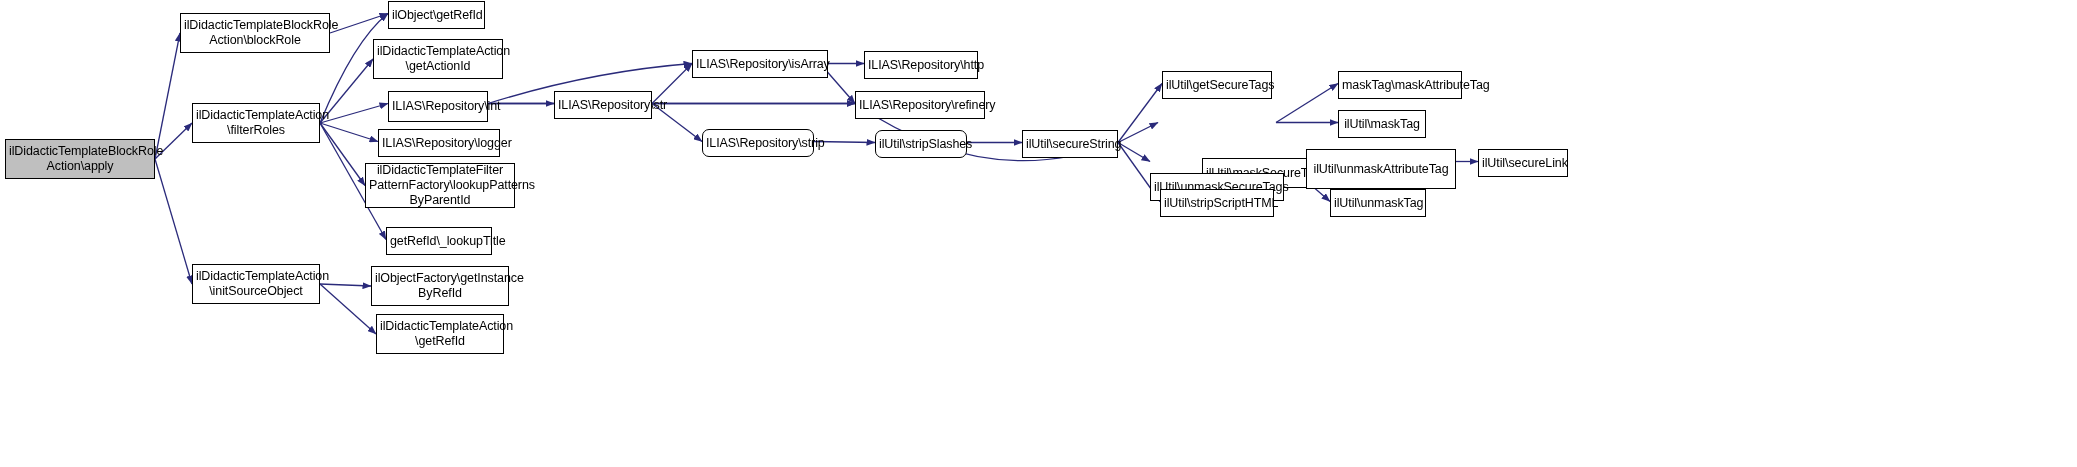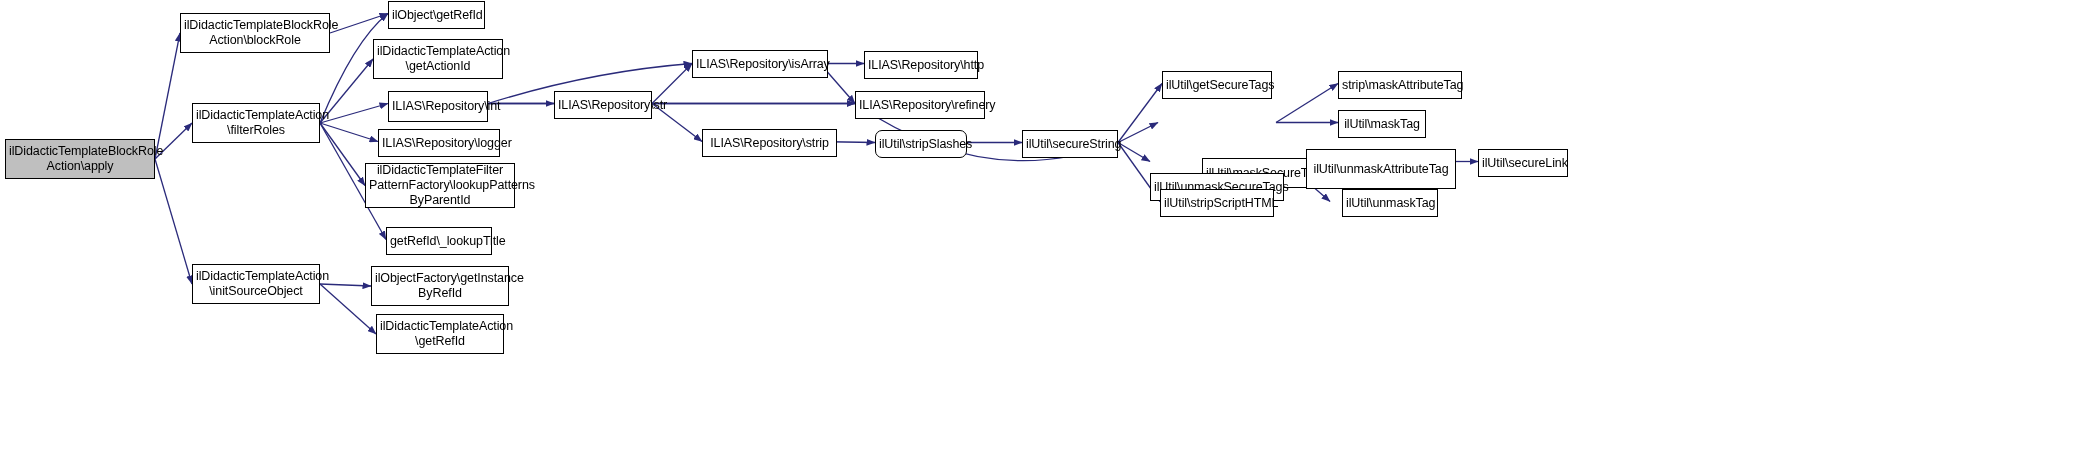--- a/index.html
+++ b/index.html
@@ -111,28 +111,28 @@
       <div class="node" style="left: 365px; top: 163px; width: 150px; height: 45px;"><span class="node-label">ilDidacticTemplateFilter
 PatternFactory\lookupPatterns
 ByParentId</span></div>
       <div class="node" style="left: 386px; top: 227px; width: 106px; height: 25px;"><span class="node-label">getRefId\_lookupTitle</span></div>
       <div class="node" style="left: 371px; top: 266px; width: 138px; height: 40px;"><span class="node-label">ilObjectFactory\getInstance
 ByRefId</span></div>
       <div class="node" style="left: 376px; top: 314px; width: 128px; height: 40px;"><span class="node-label">ilDidacticTemplateAction
 \getRefId</span></div>
       <div class="node" style="left: 554px; top: 91px; width: 98px; height: 25px;"><span class="node-label">ILIAS\Repository\str</span></div>
       <div class="node" style="left: 692px; top: 50px; width: 136px; height: 25px;"><span class="node-label">ILIAS\Repository\isArray</span></div>
-      <div class="node" style="left: 702px; top: 129px; width: 135px; height: 25px;"><span class="node-label">ILIAS\Repository\strip</span></div>
+      <div class="node" style="left: 702px; top: 129px; width: 112px; height: 25px; border-radius: 7px;"><span class="node-label">ILIAS\Repository\strip</span></div>
       <div class="node" style="left: 864px; top: 51px; width: 114px; height: 25px;"><span class="node-label">ILIAS\Repository\http</span></div>
       <div class="node" style="left: 855px; top: 91px; width: 130px; height: 25px;"><span class="node-label">ILIAS\Repository\refinery</span></div>
       <div class="node" style="left: 875px; top: 130px; width: 92px; height: 25px; border-radius: 7px;"><span class="node-label">ilUtil\stripSlashes</span></div>
       <div class="node" style="left: 1022px; top: 130px; width: 96px; height: 25px;"><span class="node-label">ilUtil\secureString</span></div>
       <div class="node" style="left: 1162px; top: 71px; width: 110px; height: 25px;"><span class="node-label">ilUtil\getSecureTags</span></div>
       <div class="node" style="left: 1202px; top: 110px; width: 118px; height: 30px; margin-top: 48px;"><span class="node-label">ilUtil\maskSecureTags</span></div>
       <div class="node" style="left: 1150px; top: 149px; width: 134px; height: 25px; margin-top: 24px;"><span class="node-label">ilUtil\unmaskSecureTags</span></div>
       <div class="node" style="left: 1160px; top: 189px; width: 114px; height: 25px;"><span class="node-label">ilUtil\stripScriptHTML</span></div>
-      <div class="node" style="left: 1338px; top: 71px; width: 124px; height: 25px;"><span class="node-label">strip\maskAttributeTag</span></div>
+      <div class="node" style="left: 1338px; top: 71px; width: 124px; height: 25px;"><span class="node-label">maskTag\maskAttributeTag</span></div>
       <div class="node" style="left: 1338px; top: 110px; width: 88px; height: 25px;"><span class="node-label">ilUtil\maskTag</span></div>
       <div class="node" style="left: 1306px; top: 149px; width: 150px; height: 40px;"><span class="node-label">ilUtil\unmaskAttributeTag</span></div>
-      <div class="node" style="left: 1330px; top: 189px; width: 96px; height: 25px; margin-left: 12px;"><span class="node-label">ilUtil\unmaskTag</span></div>
+      <div class="node" style="left: 1330px; top: 189px; width: 96px; height: 25px;"><span class="node-label">ilUtil\unmaskTag</span></div>
       <div class="node" style="left: 1478px; top: 149px; width: 90px; height: 25px;"><span class="node-label">ilUtil\secureLink</span></div>
     </div>
 </div>
 
 </body></html>

